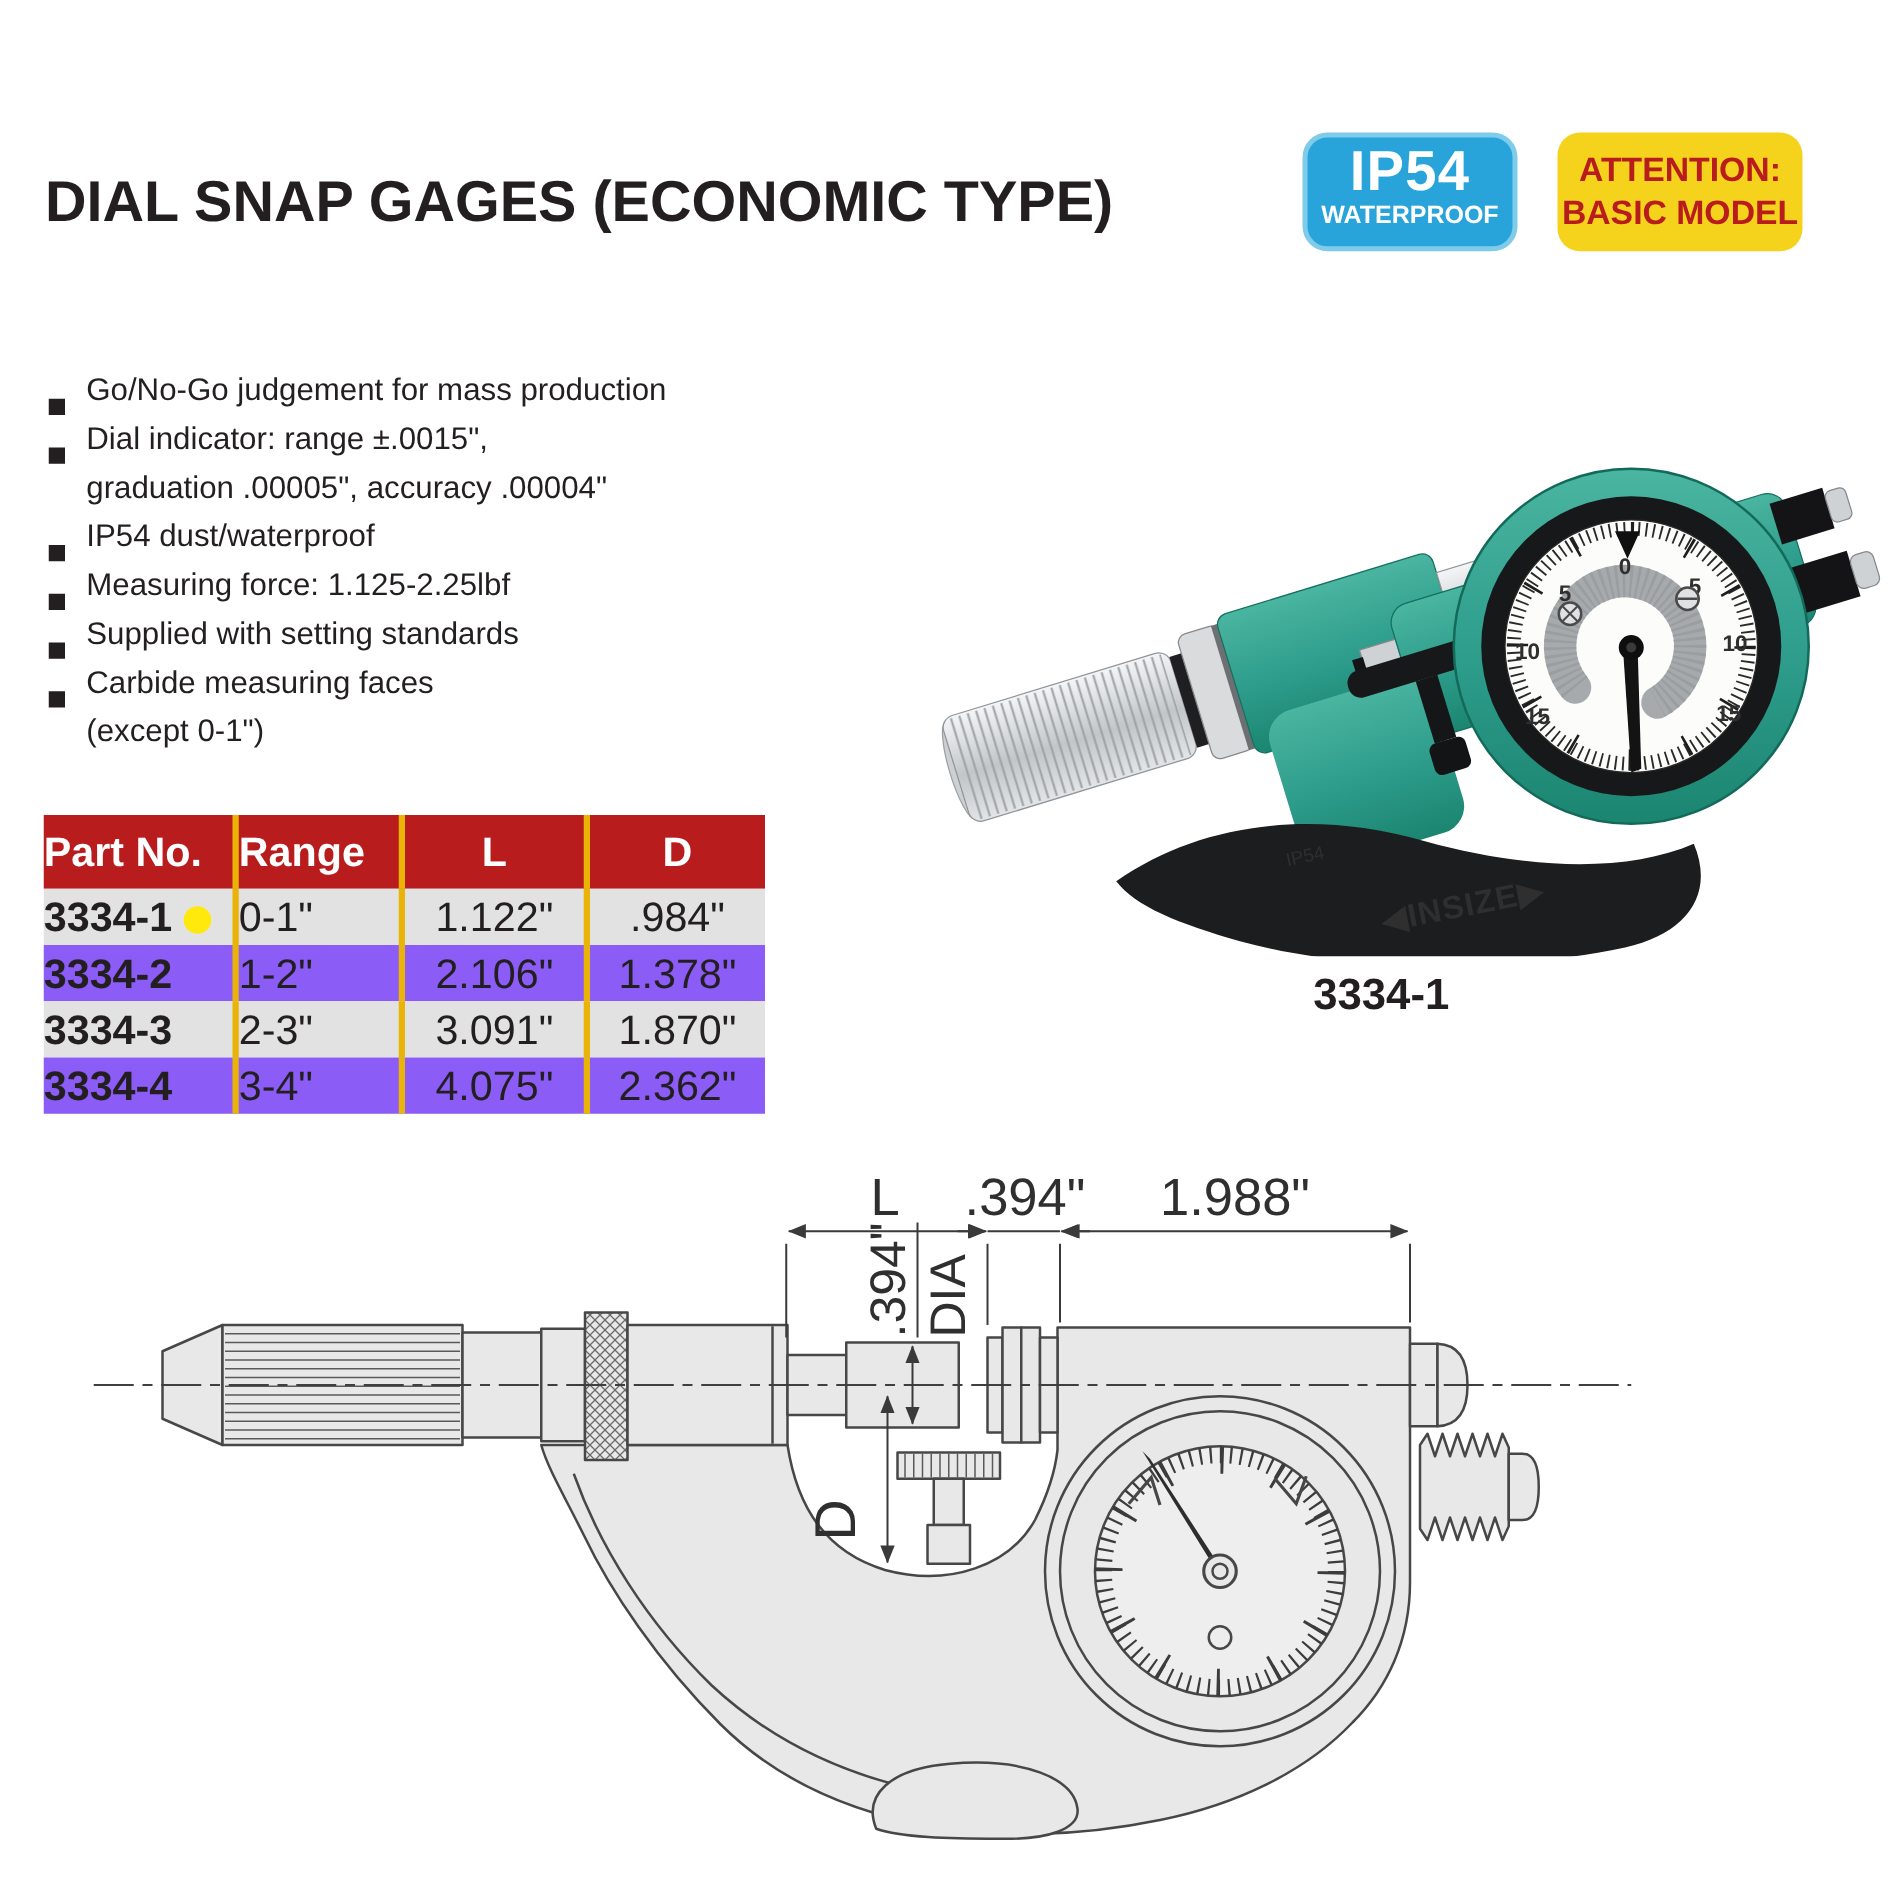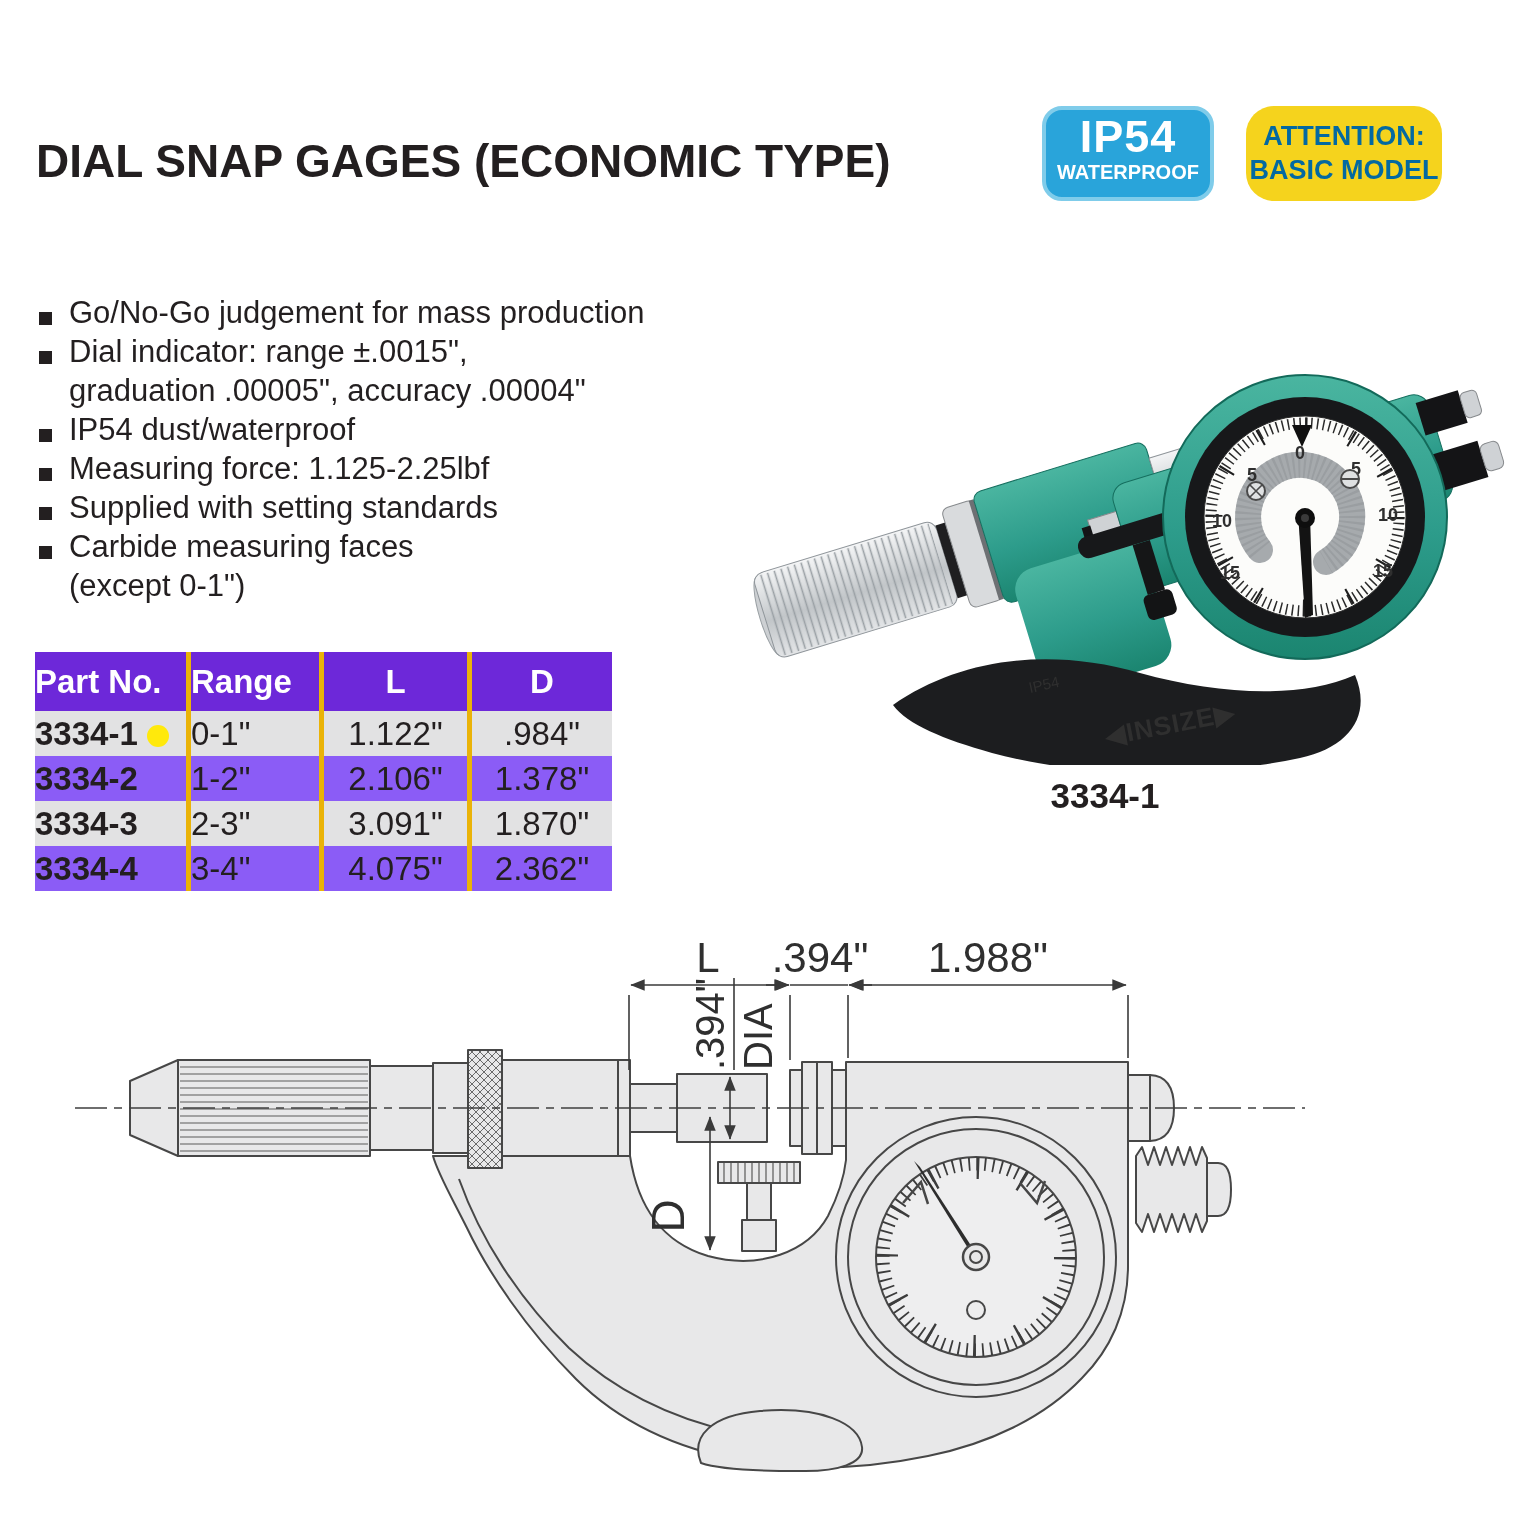--- a/index.html
+++ b/index.html
@@ -10,34 +10,34 @@
   
   .title{left:36px;top:134px;font-size:46px;font-weight:bold;letter-spacing:0px;white-space:nowrap;}
 
   
   .badge{box-sizing:border-box;text-align:center;}
   .badge-blue{left:1042px;top:106px;width:172px;height:95px;background:#29a4da;
               border:4px solid #7fccea;border-radius:20px;color:#fff;}
   .badge-blue .l1{font-size:45px;font-weight:bold;line-height:48px;margin-top:3px;letter-spacing:1px;}
   .badge-blue .l2{font-size:20px;font-weight:bold;letter-spacing:0px;}
   .badge-yellow{left:1246px;top:106px;width:196px;height:95px;background:#f5d31d;
-                border-radius:28px;color:#0369a1;padding-top:13px;}
+                border-radius:18px;color:#b91c1c;padding-top:13px;}
   .badge-yellow div{font-size:27px;font-weight:bold;line-height:34px;}
 
   
   .features{left:36px;top:293px;width:680px;}
-  .feat{display:flex;align-items:center;font-size:31px;line-height:39px;}
+  .feat{display:flex;align-items:flex-end;font-size:25px;line-height:39px;}
   .feat .sq{width:13px;height:13px;background:#231f20;margin:12px 17px 0 3px;flex:none;}
   .feat.nob .sq{visibility:hidden;}
 
   
   table.spec{left:35px;top:652px;position:absolute;border-collapse:collapse;border-spacing:0;
              font-size:33px;table-layout:fixed;}
   table.spec th,table.spec td{padding:0;margin:0;}
-  table.spec th{background:#6d28d9;color:#ffffff;font-weight:bold;height:59px;}
+  table.spec th{background:#b91c1c;color:#ffffff;font-weight:bold;height:59px;}
   table.spec td{height:45px;background:#8b5cf6;}
   table.spec tr.alt td{background:#e2e2e3;}
   table.spec th + th, table.spec td + td{border-left:5px solid #eab308;}
   .c-part{width:173px;text-align:left;}
   .c-range{width:150px;text-align:left;}
   .c-l{width:143px;text-align:center;}
   .c-d{width:140px;text-align:center;}
   th.c-part,td.c-part{padding-left:22px;width:151px;}
   th.c-range,td.c-range{padding-left:22px;width:128px;}
   td.c-part{font-weight:bold;}

